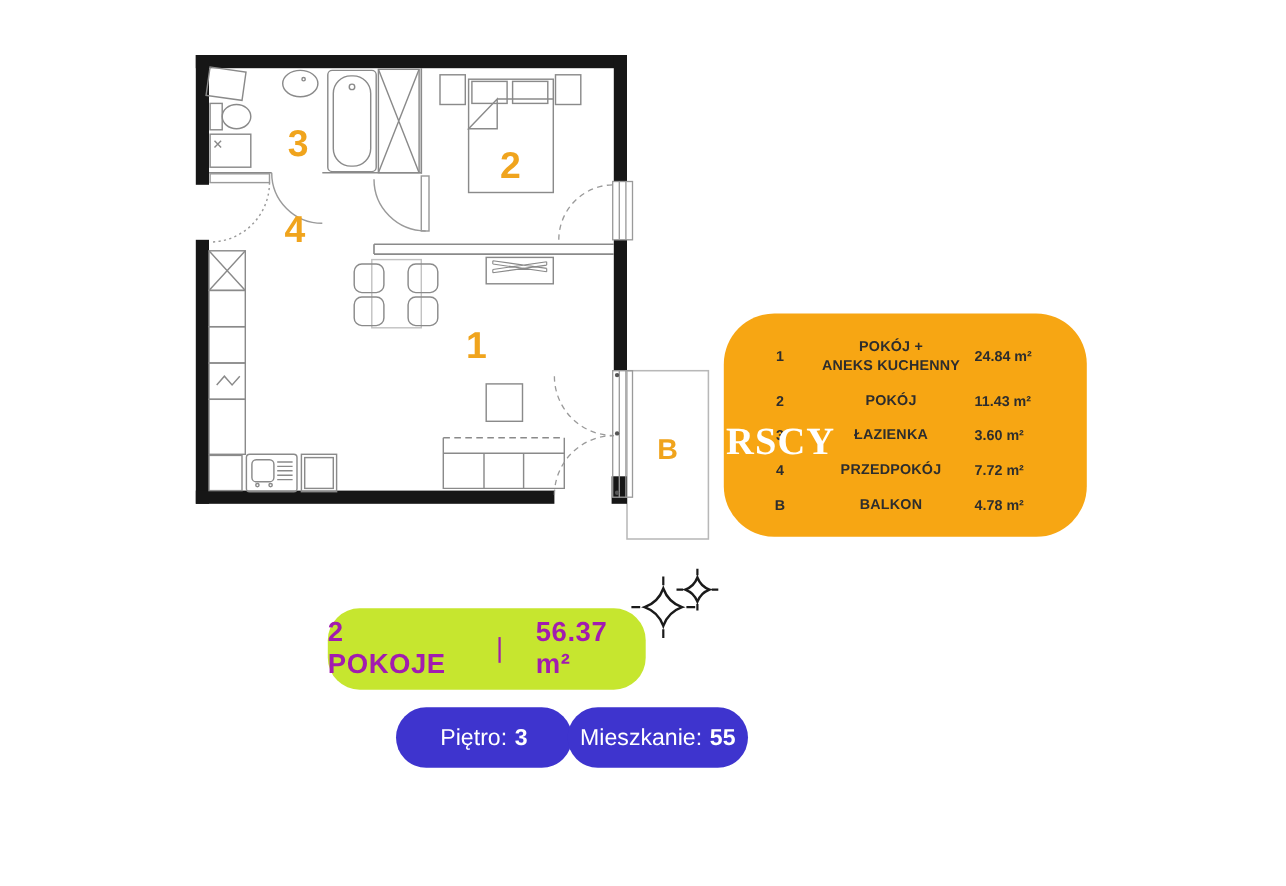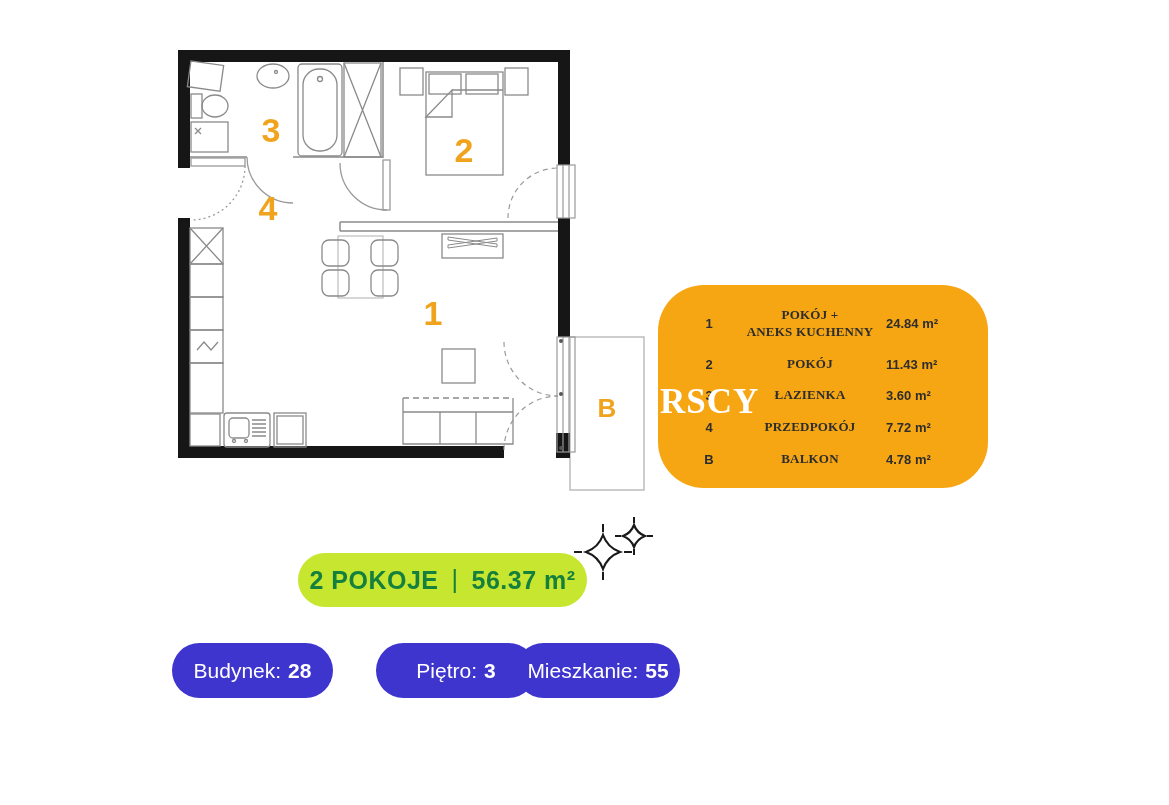--- a/index.html
+++ b/index.html
@@ -21,45 +21,45 @@
 
   .legend{
     position:absolute;left:658px;top:285px;width:330px;height:203px;
     background:var(--accent_orange);border-radius:46px;z-index:2;
     display:flex;flex-direction:column;justify-content:space-between;
     padding:22px 20px 20px 26px;box-sizing:border-box;
     color:var(--legend_text);font-size:13px;font-weight:bold;
   }
   .lrow{display:flex;align-items:center;}
   .lnum{width:50px;text-align:center;flex:none;}
-  .lname{flex:1;text-align:center;white-space:pre-line;line-height:1.3;letter-spacing:.2px;font-family:Liberation Serif, serif;}
+  .lname{flex:1;text-align:center;white-space:pre-line;line-height:1.3;letter-spacing:.2px;}
   .larea{width:82px;text-align:left;flex:none;}
 
   .watermark{
     position:absolute;left:660px;top:384px;z-index:3;
     color:#ffffff;font-size:35px;font-weight:bold;letter-spacing:1px;line-height:1;font-family:Liberation Serif, serif;
   }
 
   .summary-pill{
-    position:absolute;left:298px;top:553px;width:289px;height:54px;
+    position:absolute;left:298px;top:553px;width:289px;height:74px;
     background:var(--accent_lime);border-radius:29px;
     display:flex;align-items:center;justify-content:center;
-    color:#15803d;font-size:25px;font-weight:bold;letter-spacing:.5px;
+    color:#a21caf;font-size:25px;font-weight:bold;letter-spacing:.5px;gap:16px;
   }
   .summary-pill .sep{margin:0 13px;font-weight:400;transform:translateY(-1px);}
 
   .badge{
     position:absolute;top:643px;height:55px;background:var(--accent_purple);
     border-radius:28px;display:flex;align-items:center;justify-content:center;
     color:#fff;font-size:21px;
   }
   .badge .blabel{font-weight:400;margin-right:7px;}
   .badge .bval{font-weight:bold;}
   .badge.b1{left:172px;width:161px;}
-  .badge.b2{left:376px;width:160px;}
+  .badge.b2{left:360px;width:160px;}
   .badge.b3{left:516px;width:164px;}
 </style>
 </head>
 <body>
 
 <div class="canvas">
 
   <svg width="1169" height="805" viewBox="0 0 1169 805" style="position:absolute;left:0;top:0;z-index:1;" fill="none">
 
     <g stroke="#b8b8b8" stroke-width="1.4">
@@ -238,24 +238,20 @@
   </div>
 
   <div class="watermark">RSCY</div>
 
   <div class="summary-pill">
     <span>2 POKOJE</span>
     <span class="sep">|</span>
     <span>56.37 m²</span>
   </div>
 
-  <div class="badge b1">
-    <span class="blabel">Budynek:</span>
-    <span class="bval">28</span>
-  </div>
   <div class="badge b2">
     <span class="blabel">Piętro:</span>
     <span class="bval">3</span>
   </div>
   <div class="badge b3">
     <span class="blabel">Mieszkanie:</span>
     <span class="bval">55</span>
   </div>
 
 </div>

